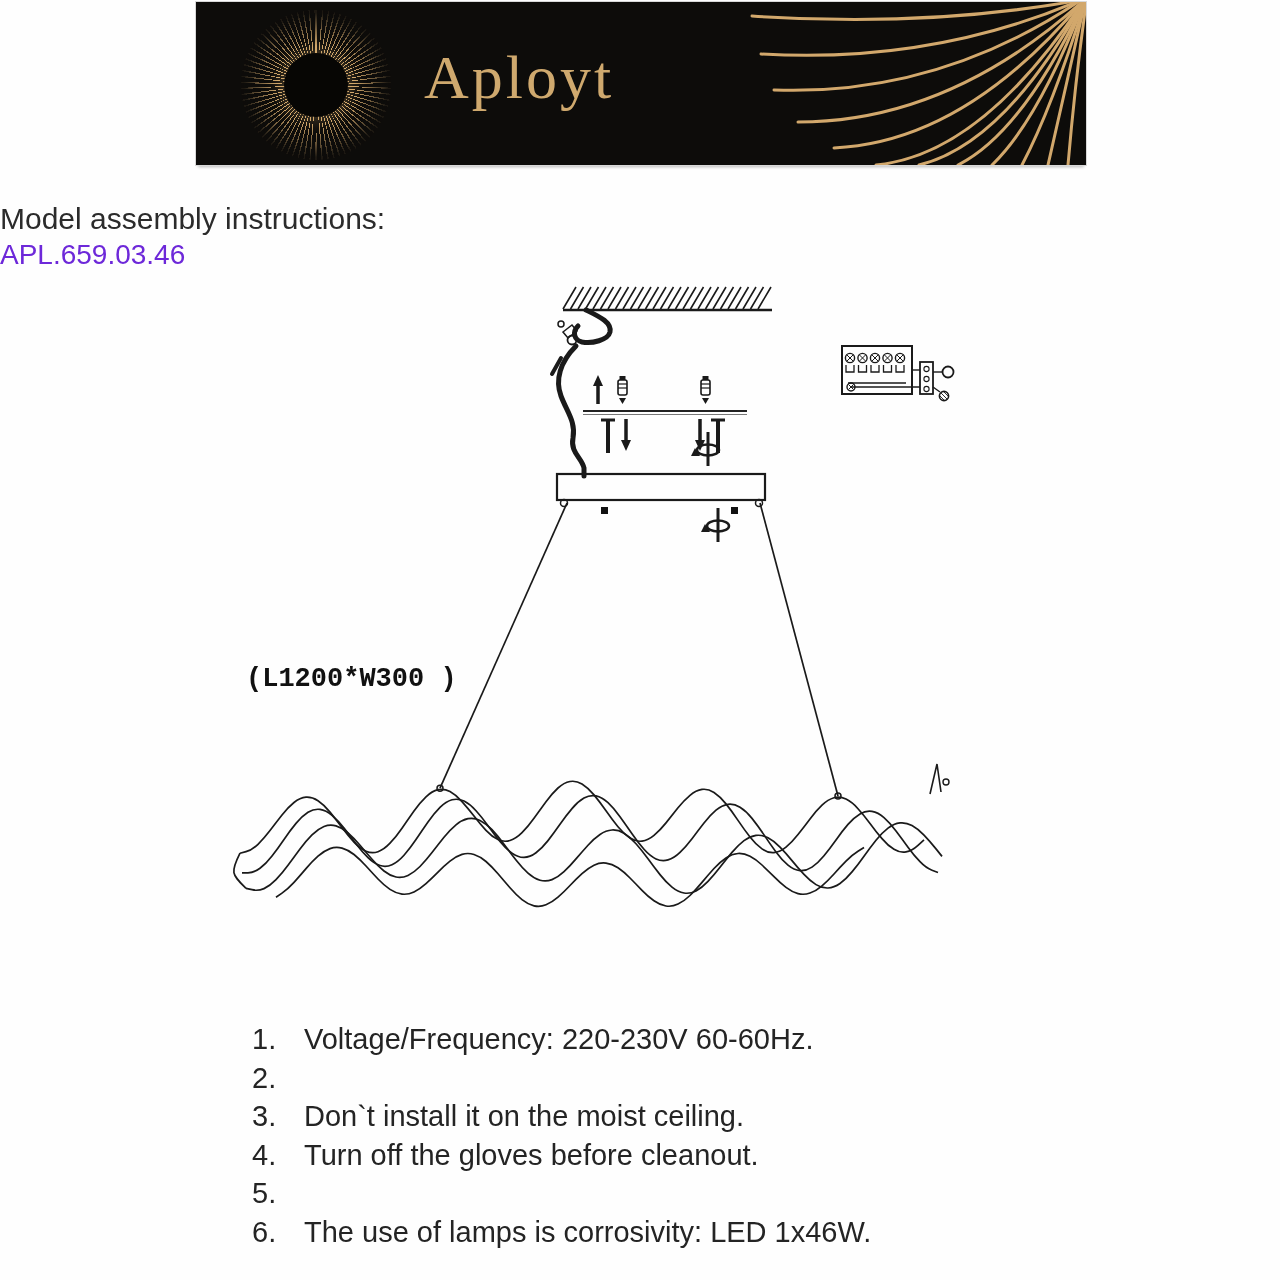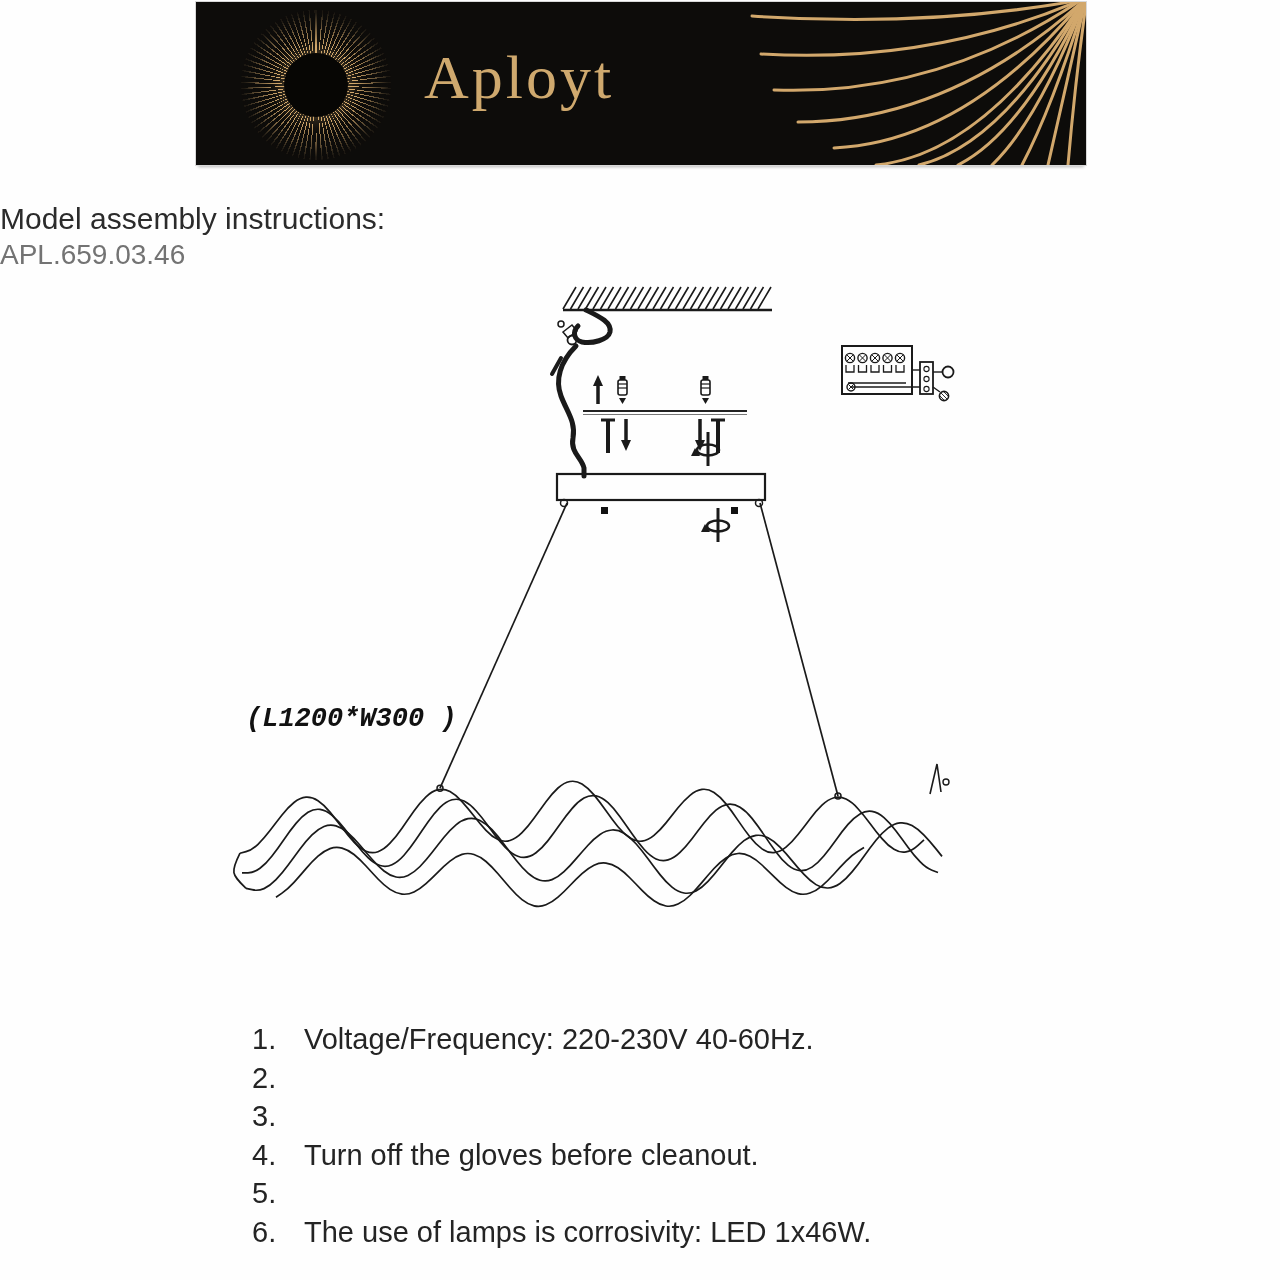--- a/index.html
+++ b/index.html
@@ -15,26 +15,26 @@
           repeating-conic-gradient(from 0deg,#d2a86c 0deg 1.1deg, rgba(13,12,10,0) 1.1deg 4.6deg);}
   .logo::after{content:"";position:absolute;left:50%;top:50%;width:64px;height:64px;margin:-32px 0 0 -32px;
         border-radius:50%;background:#070604;box-shadow:0 0 16px 3px rgba(210,168,108,.35);}
   .wordmark{position:absolute;left:228px;top:40px;font-size:62px;font-weight:400;
         letter-spacing:3px;color:#cfa96e;font-family:"Liberation Serif",serif;}
   .rays{position:absolute;right:0;top:0;width:900px;height:163px;}
 
   
   .title-block{position:absolute;left:0;top:176px;width:1280px;text-align:left;margin-top:24px;}
   .title-line{font-size:30px;line-height:37px;color:#2b2b2b;}
-  .model-line{font-size:28px;line-height:36px;color:#737373;}
+  .model-line{font-size:28px;line-height:36px;color:#6d28d9;}
 
   
   .diagram{position:absolute;left:230px;top:280px;width:750px;height:650px;}
-  .dim-label{position:absolute;left:246px;top:704px;font-family:"Liberation Mono",monospace;
-        font-weight:700;font-size:27px;color:#111;font-style:italic;}
+  .dim-label{position:absolute;left:246px;top:664px;font-family:"Liberation Mono",monospace;
+        font-weight:700;font-size:27px;color:#111;}
 
   
   .instructions{position:absolute;left:252px;top:1020px;width:860px;}
   .li{display:flex;font-size:29px;line-height:38.6px;color:#242424;}
   .li .num{width:52px;flex:0 0 52px;}
   svg .ln{stroke:#1a1a1a;fill:none;}
 </style>
 </head>
 <body>
 <div class="page">
@@ -185,27 +185,28 @@
       <circle class="ln" cx="714" cy="116" r="4.6" fill="#fff" stroke-width="1.6"></circle>
       <path class="ln" d="M711 113 l6 6 M710 116 l4 4 M714 112 l4 4" stroke-width="0.9"></path>
     </g>
   </svg>
 
   <div class="dim-label">(L1200*W300 )</div>
 
   <div class="instructions">
     <div class="li">
       <span class="num">1.</span>
-      <span class="txt">Voltage/Frequency: 220-230V 40-60Hz.</span>
+      <span class="txt">Voltage/Frequency: 220-230V 60-60Hz.</span>
     </div>
     <div class="li">
       <span class="num">2.</span>
     </div>
     <div class="li">
       <span class="num">3.</span>
+      <span class="txt">Don`t install it on the moist ceiling.</span>
     </div>
     <div class="li">
       <span class="num">4.</span>
       <span class="txt">Turn off the gloves before cleanout.</span>
     </div>
     <div class="li">
       <span class="num">5.</span>
     </div>
     <div class="li">
       <span class="num">6.</span>

